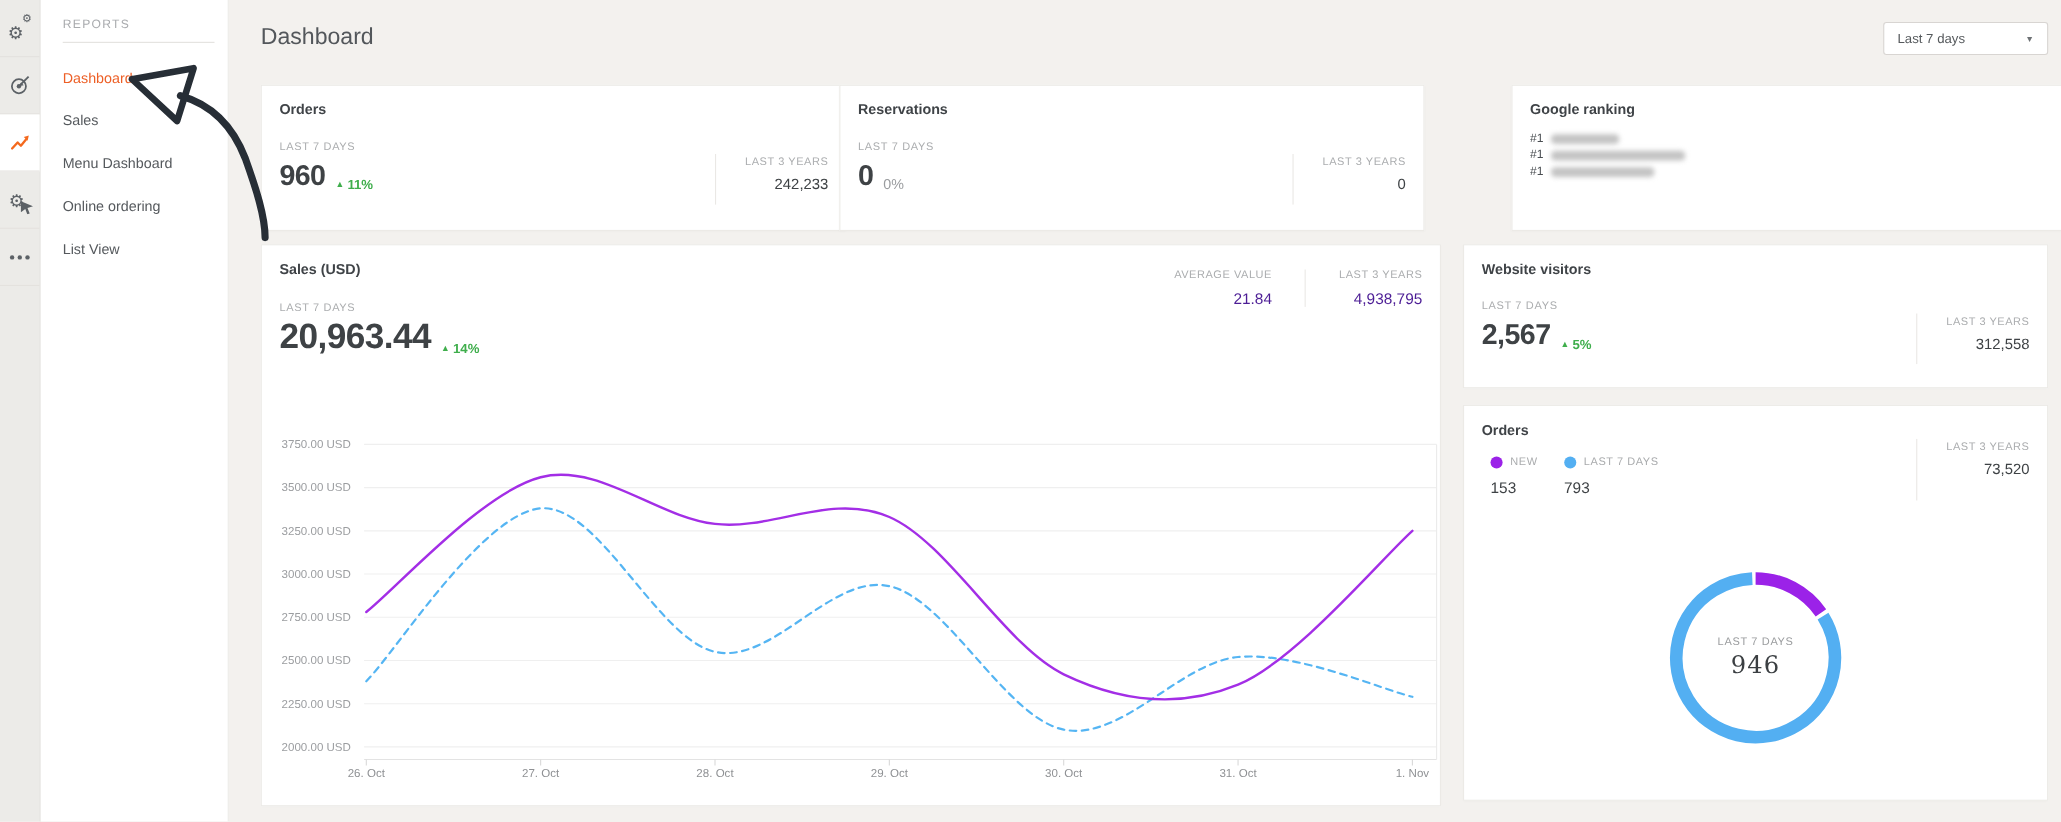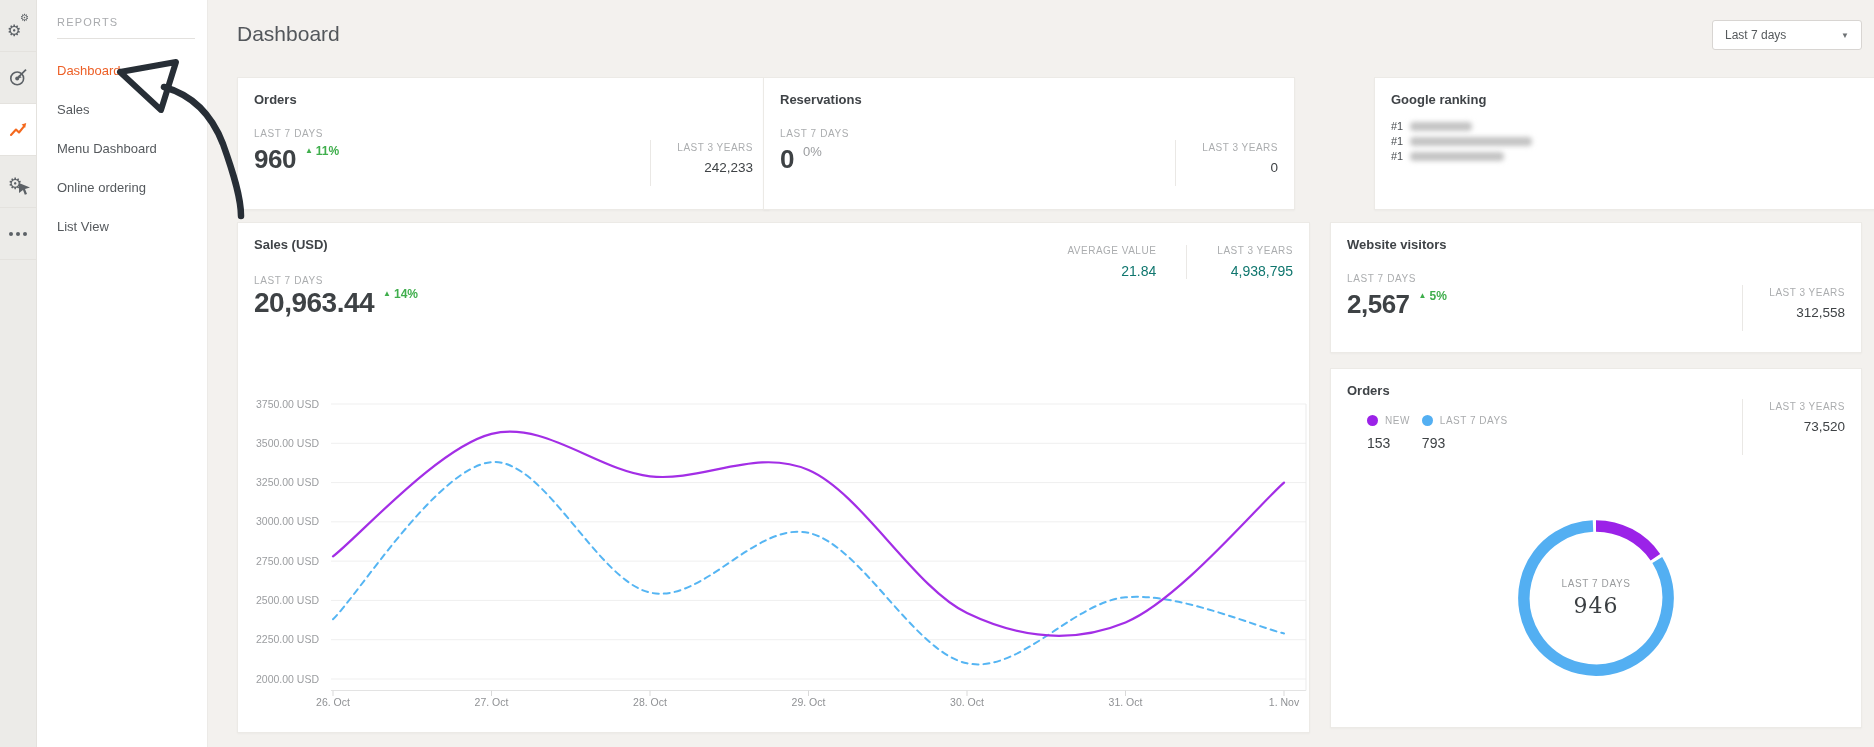--- a/index.html
+++ b/index.html
@@ -27,47 +27,47 @@
 
   
   .main{position:absolute;left:208px;top:0;width:1666px;height:747px}
   .page-title{position:absolute;left:29px;top:22px;font-size:21px;color:#53575b}
   .range-select{position:absolute;right:12px;top:20px;width:150px;height:30px;background:#fff;border:1px solid #d8d5d2;border-radius:3px;font-size:12px;color:#55595c;display:flex;align-items:center;padding:0 12px;cursor:pointer}
   .range-select .caret{margin-left:auto;font-size:8px;color:#6e7275}
 
   .card{position:absolute;background:#fff;border:1px solid #eceae6;box-shadow:0 1px 2px rgba(0,0,0,.03)}
   .card-title{position:absolute;left:16px;top:14px;font-size:13px;font-weight:bold;color:#3f4347}
   .period{position:absolute;left:16px;top:50px;font-size:10px;letter-spacing:.6px;color:#abadaf}
-  .big{position:absolute;left:16px;top:66px;display:flex;align-items:flex-start;gap:9px}
+  .big{position:absolute;left:16px;top:66px;display:flex;align-items:flex-end;gap:9px}
   .big .num{font-size:26px;font-weight:bold;color:#3e4245;letter-spacing:-.5px}
   .delta{font-size:12px;font-weight:bold;color:#3fae4c;display:flex;align-items:center;gap:3px}
   .delta .tri{font-size:8px;line-height:8px;color:#3fae4c}
   .delta.flat{color:#9a9c9f;font-weight:normal;font-size:13px}
   .sec{position:absolute;right:16px;top:62px;text-align:right;border-left:1px solid #eae8e5;padding-left:26px;height:46px}
   .sec .lbl{font-size:10px;letter-spacing:.5px;color:#abadaf;margin-top:2px}
   .sec .val{font-size:13.5px;color:#3e4245;margin-top:7px}
 
   
   .sales-big{top:64px}
-  .sales-big .num{font-size:28px}
+  .sales-big .num{font-size:32px}
   .sales-stats{position:absolute;right:16px;top:22px;display:flex}
   .sales-stats .cell{text-align:right;padding-left:30px}
   .sales-stats .cell + .cell{border-left:1px solid #eae8e5;margin-left:30px}
   .sales-stats .lbl{font-size:10px;letter-spacing:.5px;color:#abadaf}
-  .sales-stats .val{font-size:14px;color:#0f766e;margin-top:7px}
+  .sales-stats .val{font-size:14px;color:#4c1d95;margin-top:7px}
   .chart-wrap{position:absolute;left:12px;top:173px;width:1049px;height:316px}
   .chart-wrap svg{width:1060px;height:314px}
   svg text{font-family:"Liberation Sans",sans-serif}
 
   
   .rank-row{position:absolute;left:16px;font-size:11px;color:#4a4e52;display:flex;align-items:center}
   .blurbar{height:9px;border-radius:4px;background:#c3c3c3;filter:blur(2.5px);margin-left:7px}
 
   
-  .legend{position:absolute;left:36px;top:46px;display:flex;gap:12px}
+  .legend{position:absolute;left:24px;top:46px;display:flex;gap:24px}
   .dotrow{display:flex;align-items:center;gap:7px;font-size:10px;letter-spacing:.5px;color:#a9abad}
   .dot{width:11px;height:11px;border-radius:50%;background:#999}
   .leg-val{font-size:14px;color:#3e4245;margin-top:9px;}
   .clients-sec{top:30px;height:56px}
   .donut-wrap{position:absolute;left:50%;top:140px;transform:translateX(-50%);width:178px;height:178px}
   .donut-wrap svg{width:178px;height:178px}
   .donut-center{position:absolute;inset:0;display:flex;flex-direction:column;align-items:center;justify-content:center;pointer-events:none}
   .donut-center .lbl{font-size:10px;letter-spacing:.6px;color:#9a9c9e}
   .donut-center .val{font-family:"DejaVu Serif",serif;font-size:22px;color:#3b3f42;margin-top:4px;letter-spacing:1px}
 

